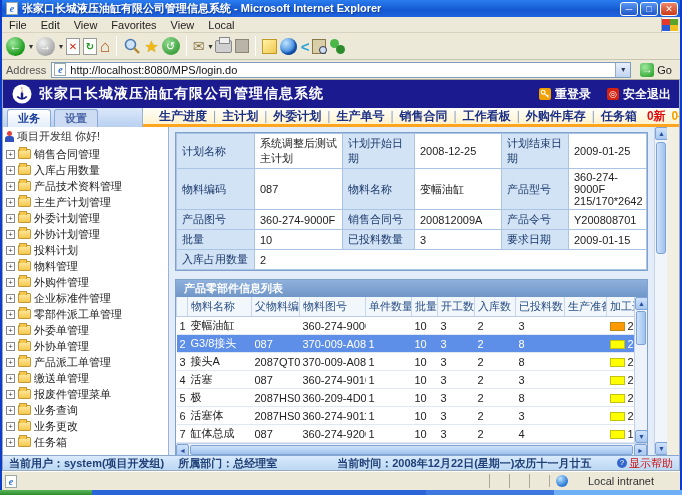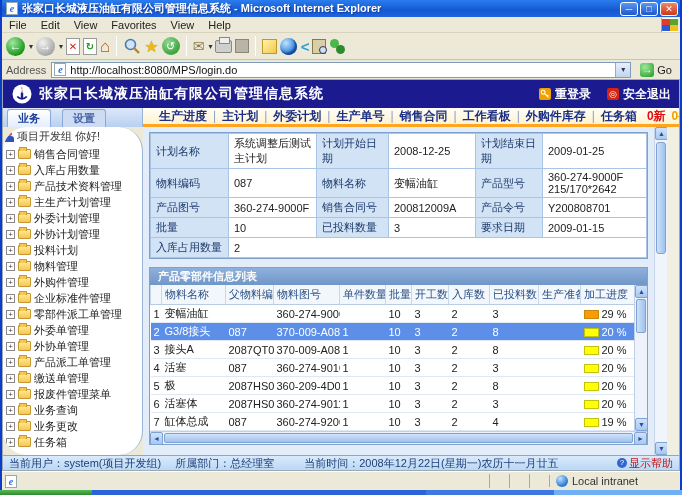--- a/index.html
+++ b/index.html
@@ -64,30 +64,30 @@
   .app-title{color:#fff;font-size:14px;font-weight:bold;margin-left:6px;letter-spacing:1px;flex:1;white-space:nowrap;overflow:hidden;}
   .hdr-btn{display:flex;align-items:center;gap:4px;color:#fff;font-size:12px;font-weight:bold;margin-left:16px;white-space:nowrap;}
   .keysq{width:12px;height:12px;background:#f0a000;border-radius:2px;display:flex;align-items:center;justify-content:center;}
   .powsq{width:12px;height:12px;background:#d42310;border-radius:2px;color:#fff;font-size:9px;line-height:12px;text-align:center;}
 
   
   .subnav{height:19px;display:flex;flex:none;}
   .side-tabs{width:140px;flex:none;background:linear-gradient(180deg,#dce8fa,#b8d0f0);display:flex;align-items:flex-end;padding-left:4px;gap:3px;border-right:1px solid #9ab4d8;}
   .stab{font-size:11px;font-weight:bold;padding:1px 10px;border:1px solid #8aa8d8;border-bottom:none;border-radius:3px 3px 0 0;}
   .stab.active{background:linear-gradient(180deg,#fff,#e4eefc);color:#1b3f9e;}
-  .stab.inactive{background:#cddcf2;color:#4a66a8;margin-left:8px;}
+  .stab.inactive{background:#cddcf2;color:#4a66a8;}
   .navbar{flex:1;background:linear-gradient(180deg,#fffef8,#fff3cf);border-bottom:3px solid #ffa520;display:flex;align-items:center;padding:0 10px;font-size:12px;font-weight:bold;color:#1b2f85;white-space:nowrap;overflow:hidden;}
   .nav-item{padding:0 6px;}
   .nav-sep{color:#8aa0c8;font-weight:normal;}
   .badge-red{color:#e01010;margin-left:4px;}
   .badge-orange{color:#f0a000;margin-left:6px;}
 
   
   .app-body{flex:1;display:flex;min-height:0;}
-  .sidebar{width:140px;flex:none;background:#fff;border-right:1px solid #9ab4d8;overflow:hidden;font-size:11px;border-radius:24px;}
+  .sidebar{width:166px;flex:none;background:#fff;border-right:1px solid #9ab4d8;overflow:hidden;font-size:11px;}
   .greeting{display:flex;align-items:center;gap:3px;padding:2px 2px;color:#333;}
   .person{width:9px;height:11px;position:relative;flex:none;}
   .person:before{content:"";position:absolute;left:2px;top:0;width:5px;height:5px;border-radius:50%;background:#e04040;}
   .person:after{content:"";position:absolute;left:0;top:5px;width:9px;height:6px;border-radius:3px 3px 0 0;background:#3050c0;}
   .tree-item{display:flex;align-items:center;gap:3px;height:16px;padding-left:3px;color:#222;white-space:nowrap;}
   .plusbox{width:9px;height:9px;border:1px solid #888;background:#fff;font-size:8px;line-height:7px;text-align:center;color:#444;flex:none;}
   .folder{width:13px;height:10px;background:linear-gradient(180deg,#ffe9a0,#f4c84e);border:1px solid #c89830;border-radius:1px;position:relative;flex:none;}
   .folder:before{content:"";position:absolute;left:0;top:-3px;width:6px;height:3px;background:#f4c84e;border:1px solid #c89830;border-bottom:none;border-radius:1px 1px 0 0;}
 
   .main{flex:1;background:#e3edf9;padding:5px 6px;overflow:hidden;min-width:0;}
@@ -115,28 +115,28 @@
   .sthumb-v{height:34px;margin:1px 1px;background:linear-gradient(90deg,#cfe2fa,#9fc2ee);border:1px solid #7fa2d4;border-radius:2px;}
 
   
   .page-scroll{width:13px;flex:none;background:#f0f4fb;border-left:1px solid #c8d4e8;display:flex;flex-direction:column;}
   .page-scroll .track{flex:1;position:relative;}
   .page-thumb{position:absolute;top:2px;left:1px;right:1px;height:112px;background:linear-gradient(90deg,#cfe2fa,#9fc2ee);border:1px solid #7fa2d4;border-radius:3px;}
   .right-fill{width:12px;flex:none;background:#f0efe2;}
 
   
   .app-status{height:15px;flex:none;background:linear-gradient(180deg,#d9eafc,#bcd8f4);border-top:1px solid #89a8d0;display:flex;align-items:center;font-size:11px;color:#1f3f77;padding:0 6px;white-space:nowrap;overflow:hidden;}
-  .as-item{margin-right:14px;}
-  .as-time{margin-left:16px;}
+  .as-item{margin-right:14px;font-weight:bold;}
+  .as-time{margin-left:46px;}
   .help{margin-left:auto;color:#cc1010;display:flex;align-items:center;gap:2px;}
   .helpico{width:10px;height:10px;border-radius:50%;background:#3366cc;color:#fff;font-size:8px;line-height:10px;text-align:center;}
 
   
   .ie-status{height:19px;flex:none;background:#ECE9D8;border-top:1px solid #fff;display:flex;align-items:center;font-size:11px;color:#333;padding:0 3px;gap:2px;}
-  .ie-status .zone{margin-left:auto;display:flex;align-items:center;gap:4px;border-left:1px solid #aca899;padding-left:6px;width:128px;}
+  .ie-status .zone{margin-left:auto;display:flex;align-items:center;gap:20px;border-left:1px solid #aca899;padding-left:6px;width:128px;}
   .minicell{width:18px;height:14px;border-left:1px solid #aca899;}
   .mini-globe{width:12px;height:12px;border-radius:50%;background:radial-gradient(circle at 35% 30%,#bfe4ff,#2f7ed8 65%,#1a5cb0);}
 
   
   .taskbar{height:5px;display:flex;}
   .tb-start{width:92px;background:linear-gradient(180deg,#58b858,#2e8a2e);}
   .tb-mid{flex:1;background:#2a64d8;}
   .tb-seg{width:128px;background:#3f77e0;}
   .tb-tray{width:128px;background:#6fafF5;}
 </style>
@@ -156,21 +156,21 @@
       </span>
     </div>
 
     <div class="menubar">
       <span id="menu-items" style="display:flex;">
           <span class="menu-item">File</span>
           <span class="menu-item">Edit</span>
           <span class="menu-item">View</span>
           <span class="menu-item">Favorites</span>
           <span class="menu-item">View</span>
-          <span class="menu-item">Help</span>
+          <span class="menu-item">Local</span>
         </span>
       <span class="spacer"></span>
       <span class="flag">
           <i class="f1"></i>
           <i class="f2"></i>
           <i class="f3"></i>
           <i class="f4"></i>
         </span>
     </div>
 

